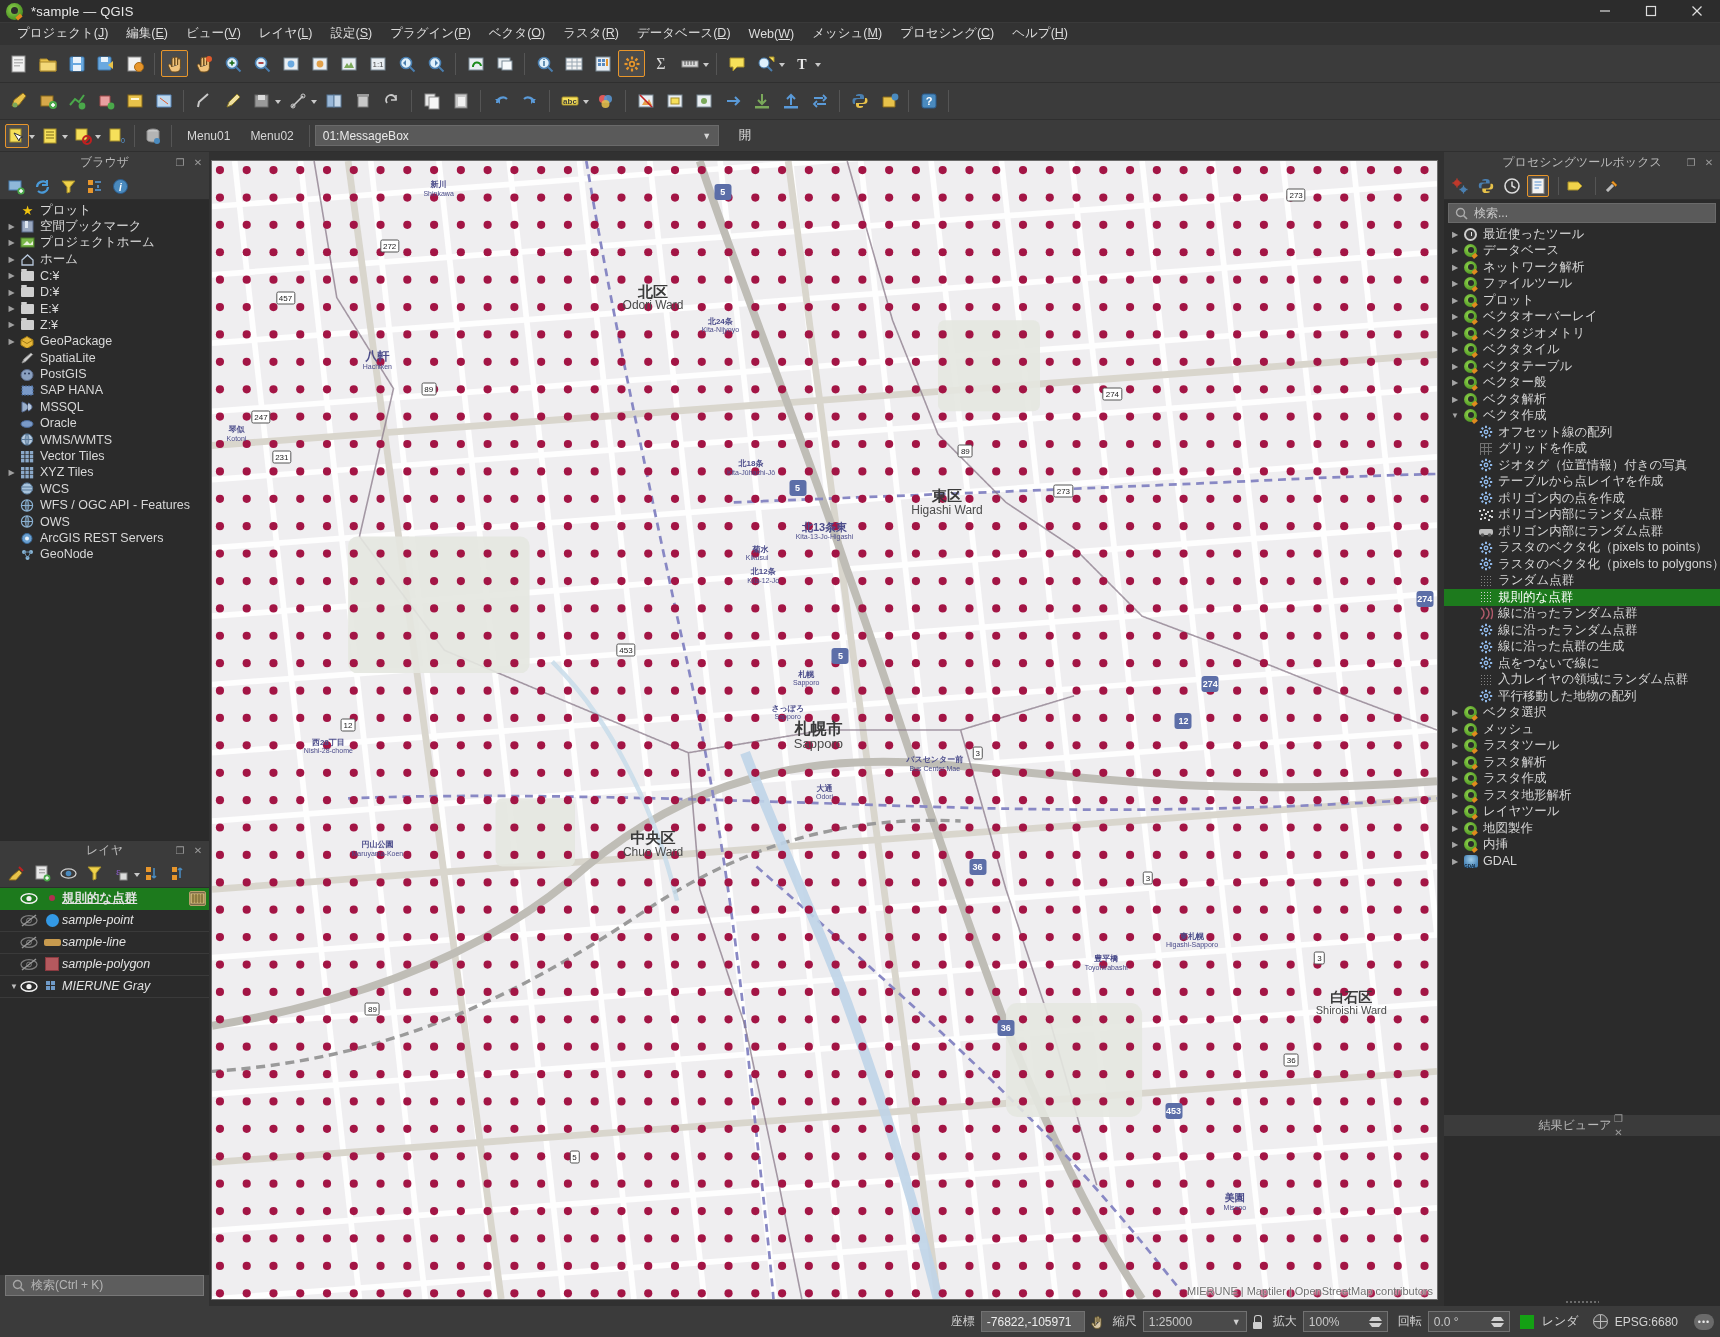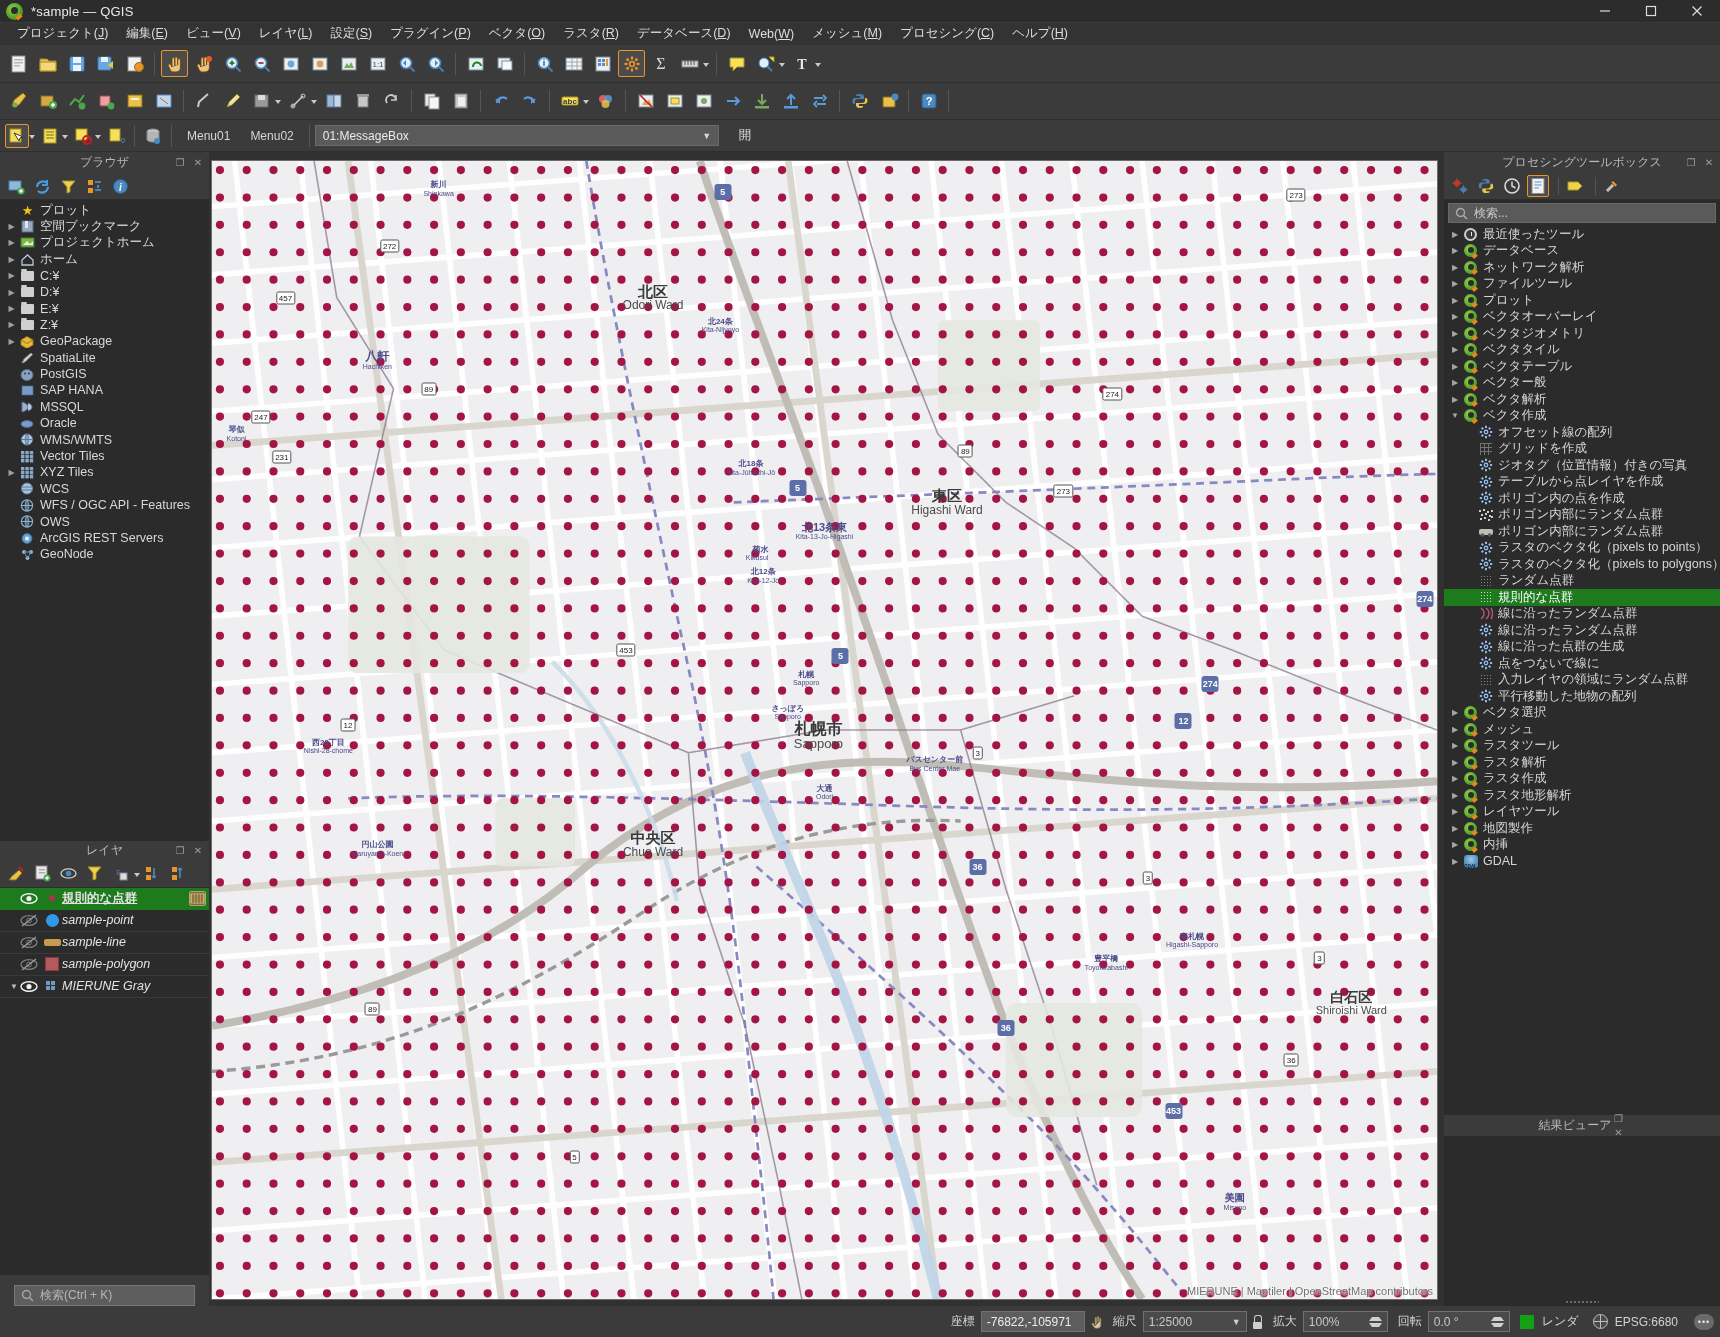--- a/index.html
+++ b/index.html
@@ -1211,21 +1211,21 @@
                   <rect x="1" y="6" width="4" height="4"></rect>
                   <rect x="6" y="6" width="4" height="4"></rect>
                 </g>
               </svg>
             </span>
             <span class="lname">MIERUNE Gray</span>
           </div>
         </div>
 
       <div class="bottomrow">
-        <div style="display:flex;align-items:flex-end;padding:0 14px;width:100%">
+        <div style="display:flex;align-items:flex-start;padding:0 5px;width:100%">
           <div class="locator">
             <svg width="13" height="13" style="margin-right:6px">
                 <circle cx="5.5" cy="5.5" r="4" fill="none" stroke="#a5a5a5" stroke-width="1.4"></circle>
                 <line x1="8.5" y1="8.5" x2="12" y2="12" stroke="#a5a5a5" stroke-width="1.6"></line>
               </svg>
             <span>検索(Ctrl + K)</span>
           </div>
         </div>
       </div>
     </div>

